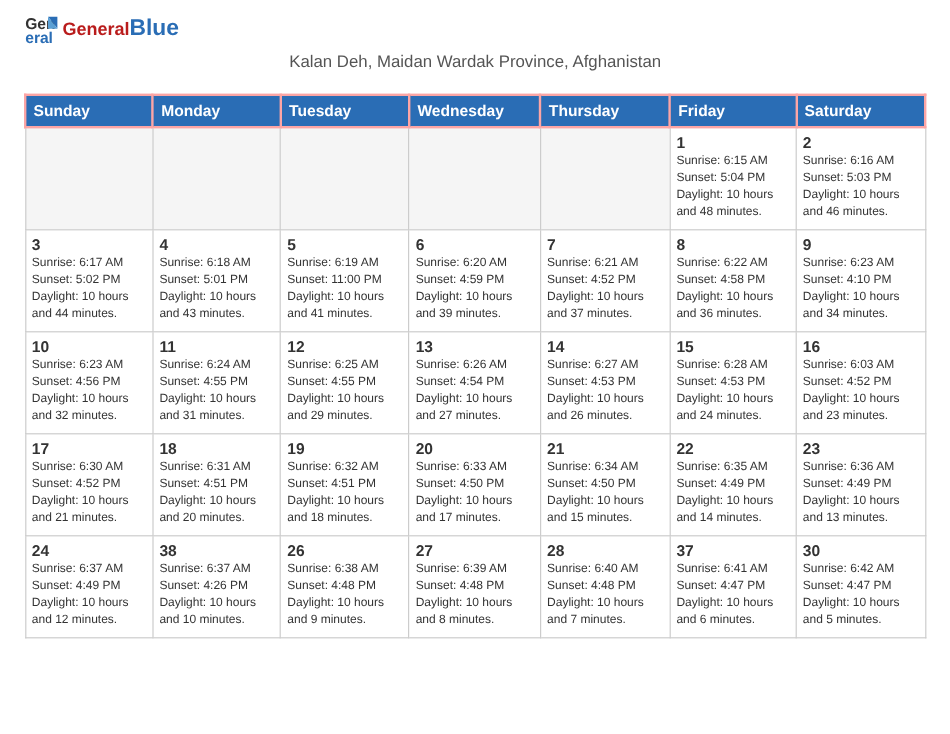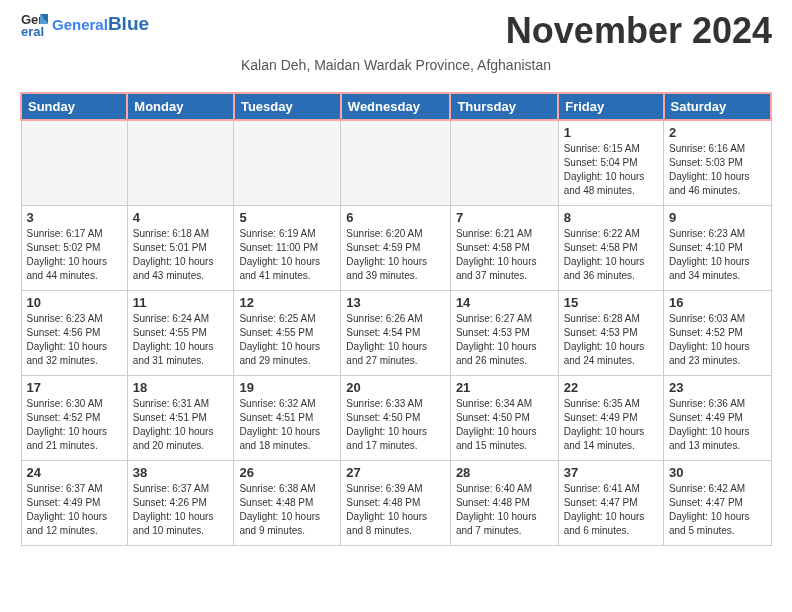--- a/index.html
+++ b/index.html
@@ -25,25 +25,22 @@
 <div>
   <div class="header">
     <div class="logo">
       <svg class="logo-icon" viewBox="0 0 28 28" xmlns="http://www.w3.org/2000/svg">
         <text x="1" y="14" font-size="13" font-weight="bold" fill="#333">Gen</text>
         <text x="1" y="26" font-size="13" font-weight="bold" fill="#2a6db5">eral</text>
         <polygon points="20,4 28,4 28,14" fill="#2a6db5"></polygon>
         <polygon points="20,4 28,14 20,14" fill="#5a9fd4"></polygon>
       </svg>
       <div>
-        <div><span style="font-size:15px;font-weight:bold;color:#3b82f6;">General</span><span style="font-size:19px;font-weight:bold;color:#2a6db5;">Blue</span></div>
+        <div><span style="font-size:15px;font-weight:bold;color:#b91c1c;">General</span><span style="font-size:19px;font-weight:bold;color:#2a6db5;">Blue</span></div>
       </div>
-    </div>
-    <div class="title-area">
-      <div class="month-title">November 2024</div>
     </div>
   </div>
   <div class="location">Kalan Deh, Maidan Wardak Province, Afghanistan</div>
   <div class="calendar-wrapper">
     <table class="calendar">
       <thead>
         <tr>
         <th>Sunday</th>
             <th>Monday</th>
             <th>Tuesday</th>
@@ -94,21 +91,21 @@
             </td>
             <td>
               <span class="day-num">6</span>
               <div class="day-info">Sunrise: 6:20 AM
 Sunset: 4:59 PM
 Daylight: 10 hours and 39 minutes.</div>
             </td>
             <td>
               <span class="day-num">7</span>
               <div class="day-info">Sunrise: 6:21 AM
-Sunset: 4:58 PM
+Sunset: 4:52 PM
 Daylight: 10 hours and 37 minutes.</div>
             </td>
             <td>
               <span class="day-num">8</span>
               <div class="day-info">Sunrise: 6:22 AM
 Sunset: 4:58 PM
 Daylight: 10 hours and 36 minutes.</div>
             </td>
             <td>
               <span class="day-num">9</span>

